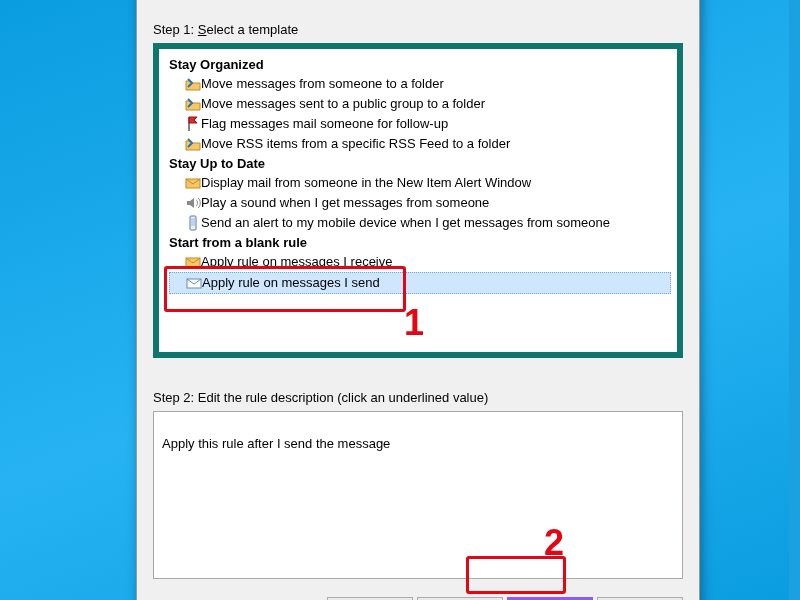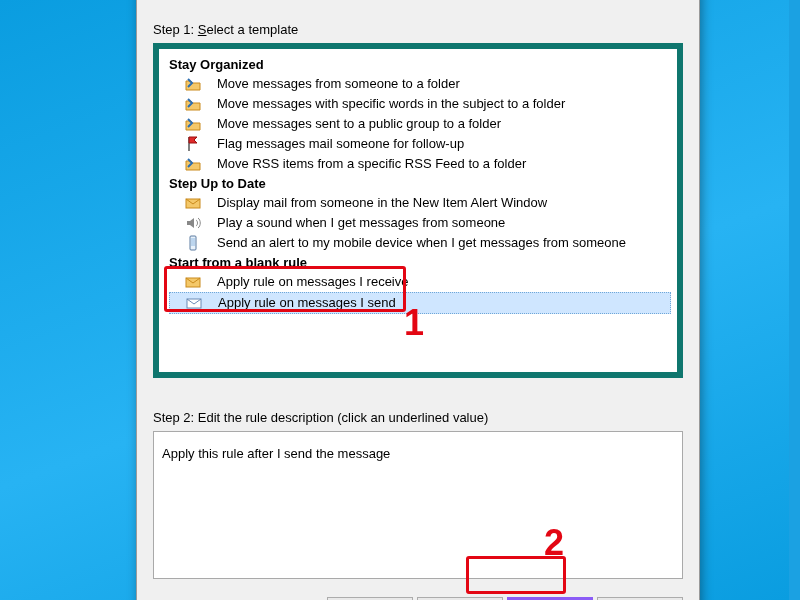--- a/index.html
+++ b/index.html
@@ -46,21 +46,21 @@
   }
   .section-header {
     font-weight: 700;
     padding: 2px 10px;
     color: #000;
   }
   .tmpl-row {
     display: flex;
     align-items: center;
     padding: 1px 10px 1px 26px;
-    gap: 16px;
+    gap: 0;
     cursor: default;
     line-height: 18px;
     text-align: right;
   }
   .tmpl-row.selected {
     background: #cfe6ff;
     border: 1px dotted #6fa7d8;
     margin: 0 6px 0 10px;
     padding-left: 16px;
   }
@@ -73,21 +73,21 @@
   }
   
   .icon-folder svg, .icon-flag svg, .icon-mail svg, .icon-sound svg,
   .icon-phone svg, .icon-envelope svg, .icon-envelope-send svg {
     width: 16px; height: 16px; display:block;
   }
   .desc-box {
     background: #ffffff;
     border: 1px solid #a9a9a9;
     height: 118px;
-    padding: 14px 8px;
+    padding: 24px 8px;
     color: #000;
     margin-top: 6px;
   }
   .button-row {
     display: flex;
     justify-content: flex-end;
     gap: 4px;
     margin-top: 18px;
   }
   .btn {
@@ -147,61 +147,52 @@
       <div class="tmpl-row">
         <span class="icon icon-folder">
           <svg viewBox="0 0 16 16">
               <path d="M1 5h5l1 2h8v7H1z" fill="#f4c869" stroke="#c98a1c"></path>
               <path d="M3 3l4 4-4 4" fill="none" stroke="#2f6fb0" stroke-width="2"></path>
             </svg>
         </span>
         <span>Move messages from someone to a folder</span>
       </div>
 
+
       <div class="tmpl-row">
         <span class="icon icon-folder">
           <svg viewBox="0 0 16 16">
               <path d="M1 5h5l1 2h8v7H1z" fill="#f4c869" stroke="#c98a1c"></path>
               <path d="M3 3l4 4-4 4" fill="none" stroke="#2f6fb0" stroke-width="2"></path>
             </svg>
         </span>
-        <span>Move messages with specific words in the subject to a folder</span>
+        <span>Move messages sent to a public group to a folder</span>
+      </div>
+
+      <div class="tmpl-row">
+        <span class="icon icon-flag">
+          <svg viewBox="0 0 16 16">
+              <path d="M4 1v14" stroke="#555" stroke-width="1.5"></path>
+              <path d="M4 1h8l-3 3 3 3H4z" fill="#e02a2a" stroke="#9a1010"></path>
+            </svg>
+        </span>
+        <span>Flag messages mail someone for follow-up</span>
       </div>
 
       <div class="tmpl-row">
         <span class="icon icon-folder">
           <svg viewBox="0 0 16 16">
               <path d="M1 5h5l1 2h8v7H1z" fill="#f4c869" stroke="#c98a1c"></path>
               <path d="M3 3l4 4-4 4" fill="none" stroke="#2f6fb0" stroke-width="2"></path>
             </svg>
         </span>
-        <span>Move messages sent to a public group to a folder</span>
-      </div>
-
-      <div class="tmpl-row">
-        <span class="icon icon-flag">
-          <svg viewBox="0 0 16 16">
-              <path d="M4 1v14" stroke="#555" stroke-width="1.5"></path>
-              <path d="M4 1h8l-3 3 3 3H4z" fill="#e02a2a" stroke="#9a1010"></path>
-            </svg>
-        </span>
-        <span>Flag messages mail someone for follow-up</span>
-      </div>
-
-      <div class="tmpl-row">
-        <span class="icon icon-folder">
-          <svg viewBox="0 0 16 16">
-              <path d="M1 5h5l1 2h8v7H1z" fill="#f4c869" stroke="#c98a1c"></path>
-              <path d="M3 3l4 4-4 4" fill="none" stroke="#2f6fb0" stroke-width="2"></path>
-            </svg>
-        </span>
         <span>Move RSS items from a specific RSS Feed to a folder</span>
       </div>
 
-      <div class="section-header">Step Up to Date</div>
+      <div class="section-header">Stay Up to Date</div>
 
       <div class="tmpl-row">
         <span class="icon icon-mail">
           <svg viewBox="0 0 16 16">
               <rect x="1" y="4" width="14" height="9" fill="#f4c869" stroke="#c98a1c"></rect>
               <path d="M1 4l7 5 7-5" fill="none" stroke="#c98a1c"></path>
             </svg>
         </span>
         <span>Display mail from someone in the New Item Alert Window</span>
       </div>

